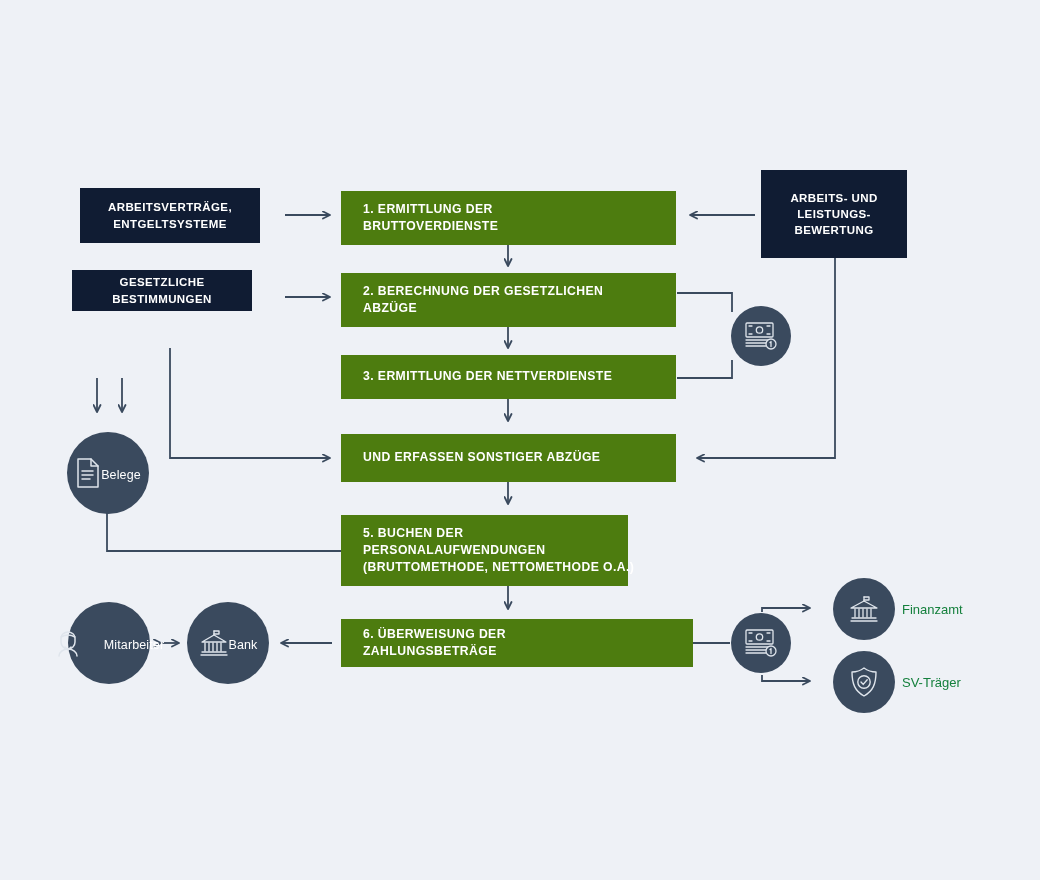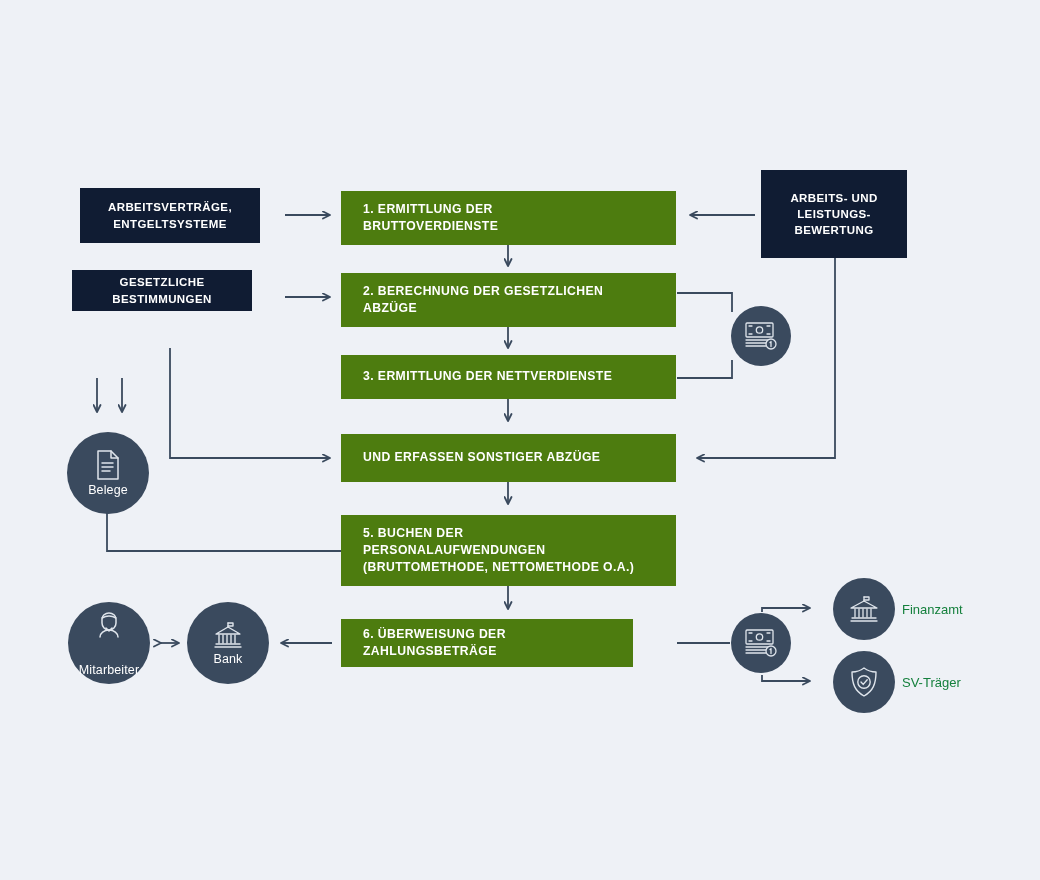--- a/index.html
+++ b/index.html
@@ -45,21 +45,21 @@
     padding:0 0 0 22px;
   }
   .box .ln{display:block;white-space:nowrap;}
 
   
   .circle{
     position:absolute;
     border-radius:50%;
     background:#3a4a5e;
     display:flex;
-    flex-direction:column;
+    flex-direction:row;
     align-items:center;
     justify-content:center;
     color:#ffffff;
   }
   .circle .ic{display:block;line-height:0;}
   .circle .clabel{
     font-size:12.5px;
     margin-top:3px;
     letter-spacing:.01em;
     white-space:nowrap;
@@ -148,27 +148,27 @@
   </div>
 
   <div class="box pink" style="left:341px;top:355px;width:335px;height:44px;">
     <span class="ln">3. Ermittlung der Nettverdienste</span>
   </div>
 
   <div class="box pink" style="left:341px;top:434px;width:335px;height:48px;">
     <span class="ln">und Erfassen sonstiger Abzüge</span>
   </div>
 
-  <div class="box pink" style="left:341px;top:515px;width:335px;height:71px;">
+  <div class="box pink" style="left:341px;top:515px;width:287px;height:71px;">
     <span class="ln">5. Buchen der</span>
     <span class="ln">Personalaufwendungen</span>
     <span class="ln">(Bruttomethode, Nettomethode o.A.)</span>
   </div>
 
-  <div class="box pink" style="left:341px;top:619px;width:292px;height:48px;">
+  <div class="box pink" style="left:341px;top:619px;width:352px;height:48px;">
     <span class="ln">6. Überweisung der</span>
     <span class="ln">Zahlungsbeträge</span>
   </div>
 
   <div class="circle" style="left:67px;top:432px;width:82px;height:82px;">
     <span class="ic">
       <svg width="26" height="30" viewBox="0 0 26 30" fill="none" stroke="#dfe5ec" stroke-width="1.5" stroke-linecap="round" stroke-linejoin="round">
         <path d="M3 1 h13 l7 7 v21 h-20 z"></path>
         <path d="M16 1 v7 h7"></path>
         <path d="M7 13 h11 M7 17 h11 M7 21 h8"></path>

